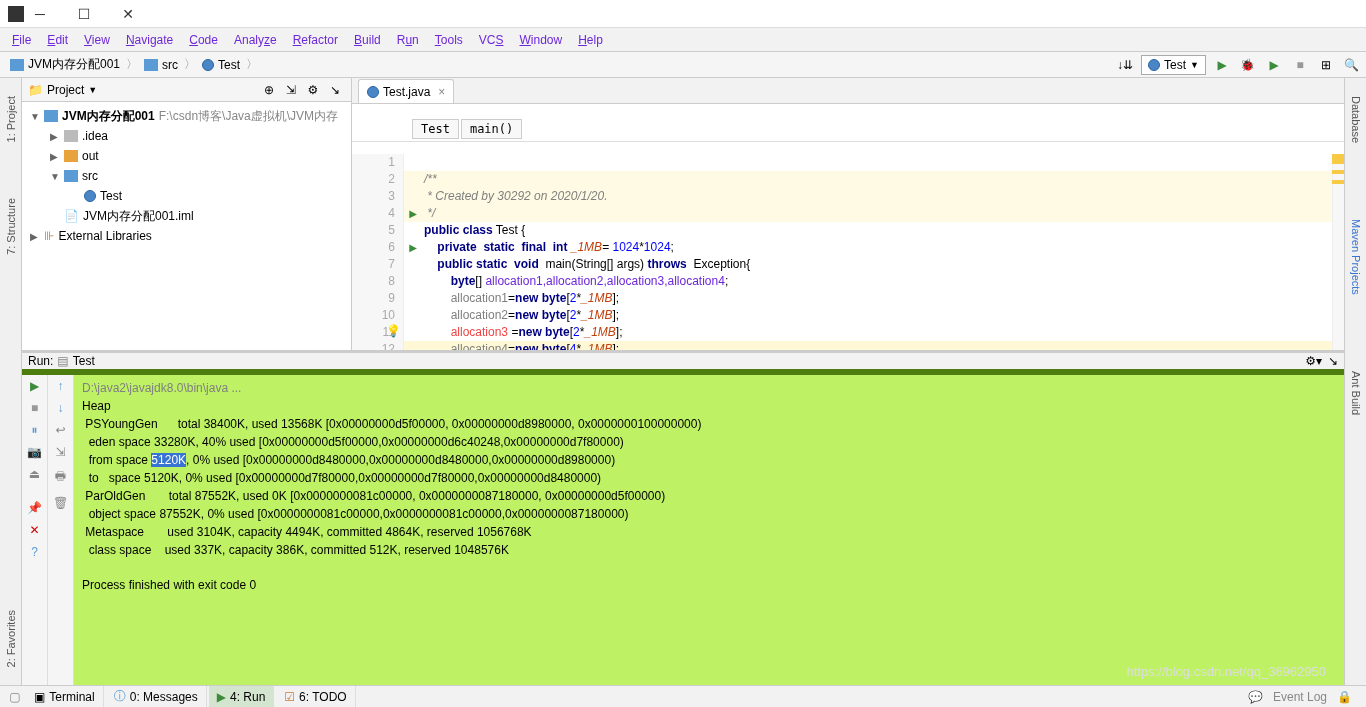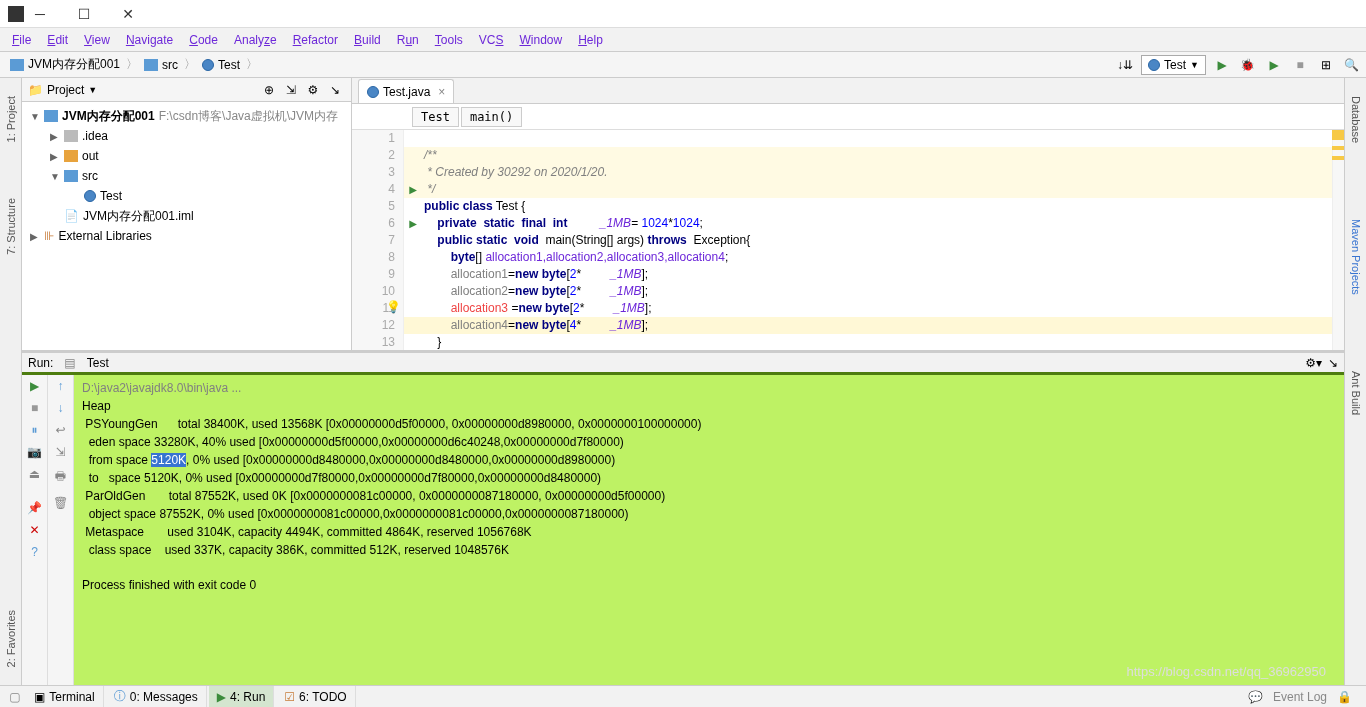--- a/index.html
+++ b/index.html
@@ -29,40 +29,40 @@
 .project-panel { width: 330px; border-right: 1px solid #ccc; display: flex; flex-direction: column; background: #fff; }
 .panel-header { height: 24px; background: #f5f5f5; border-bottom: 1px solid #ccc; display: flex; align-items: center; padding: 0 6px; gap: 4px; }
 .panel-header-right { margin-left: auto; display: flex; gap: 2px; }
 .tree { padding: 4px 0; overflow-y: auto; flex: 1; }
 .tree-row { display: flex; align-items: center; height: 20px; padding-left: 8px; gap: 4px; }
 .tree-arrow { width: 10px; color: #666; font-size: 10px; }
 .tree-label { color: #000; }
 .tree-path { color: #888; }
 .indent-1 { padding-left: 28px; }
 .indent-2 { padding-left: 48px; }
-.editor-area { flex: 1; display: flex; flex-direction: column; overflow: hidden; }
+.editor-area { flex: 1; display: flex; flex-direction: column; overflow: hidden; gap: 12px; }
 .tabbar { height: 26px; background: #f2f2f2; border-bottom: 1px solid #ccc; display: flex; align-items: flex-end; padding-left: 6px; }
 .tab { height: 24px; background: #fff; border: 1px solid #ccc; border-bottom: none; display: flex; align-items: center; padding: 0 8px; gap: 4px; border-radius: 3px 3px 0 0; }
 .tab-close { color: #888; margin-left: 4px; }
 .crumb-bar { height: 26px; background: #fff; border-bottom: 1px solid #ddd; display: flex; align-items: center; padding-left: 60px; gap: 2px; }
 .crumb-box { border: 1px solid #ccc; padding: 2px 8px; background: #f8f8f8; font-family: monospace; font-size: 12px; }
 .code-area { flex: 1; display: flex; background: #fff; overflow: hidden; position: relative; font-family: Consolas, monospace; font-size: 13px; }
 .gutter { width: 52px; background: #f7f7f7; border-right: 1px solid #eee; text-align: right; padding-right: 8px; color: #aaa; line-height: 17px; padding-top: 0; position: relative; }
 .gutter-run { position: absolute; right: -14px; color: #3c8c3c; font-size: 10px; }
 .code-lines { flex: 1; padding-left: 20px; line-height: 17px; white-space: pre; }
 .hl-yellow { background: #fffae3; display: block; margin-left: -20px; padding-left: 20px; margin-right: -400px; }
 .hl-caret { background: #fff8d6; display: block; margin-left: -20px; padding-left: 20px; margin-right: -400px; }
 .kw { color: #000080; font-weight: bold; }
 .cm { color: #808080; font-style: italic; }
 .num { color: #0000ff; }
-.id { color: #6d28d9; margin-left: 29px; }
+.id { color: #c2410c; }
 .right-gutter { width: 22px; background: #f0f0f0; border-left: 1px solid #ccc; display: flex; flex-direction: column; align-items: center; padding-top: 10px; gap: 60px; }
 .right-gutter-item { writing-mode: vertical-rl; font-size: 11px; color: #555; padding: 8px 0; }
 .bottom-panel { height: 335px; border-top: 3px solid #ccc; display: flex; flex-direction: column; }
-.bottom-tabbar { height: 22px; background: #f2f2f2; border-bottom: 3px solid #4d7c0f; display: flex; align-items: center; padding: 0 6px; gap: 11px; }
+.bottom-tabbar { height: 22px; background: #f2f2f2; border-bottom: 6px solid #4d7c0f; display: flex; align-items: center; padding: 0 6px; gap: 4px; }
 .bottom-tabbar-right { margin-left: auto; display: flex; gap: 6px; }
 .bottom-body { flex: 1; display: flex; overflow: hidden; }
 .run-toolbar { width: 26px; background: #f5f5f5; border-right: 1px solid #ddd; display: flex; flex-direction: column; align-items: center; padding-top: 4px; gap: 8px; }
 .run-toolbar2 { width: 26px; background: #f5f5f5; border-right: 1px solid #ddd; display: flex; flex-direction: column; align-items: center; padding-top: 4px; gap: 8px; }
 .console { flex: 1; padding: 4px 8px; font-family: Consolas, monospace; font-size: 13px; line-height: 17px; color: #000; overflow: auto; background: #bef264; white-space: pre; }
 .selected-text { background: #3874d1; color: #fff; }
 .statusbar { height: 22px; background: #f2f2f2; border-top: 1px solid #ccc; display: flex; align-items: center; padding: 0 6px; gap: 2px; }
 .status-tab { display: flex; align-items: center; gap: 4px; padding: 0 8px; border-right: 1px solid #ddd; height: 100%; }
 .status-tab.active { background: #d4e5cf; }
 .status-right { margin-left: auto; display: flex; align-items: center; gap: 10px; color: #888; padding-right: 8px; }

